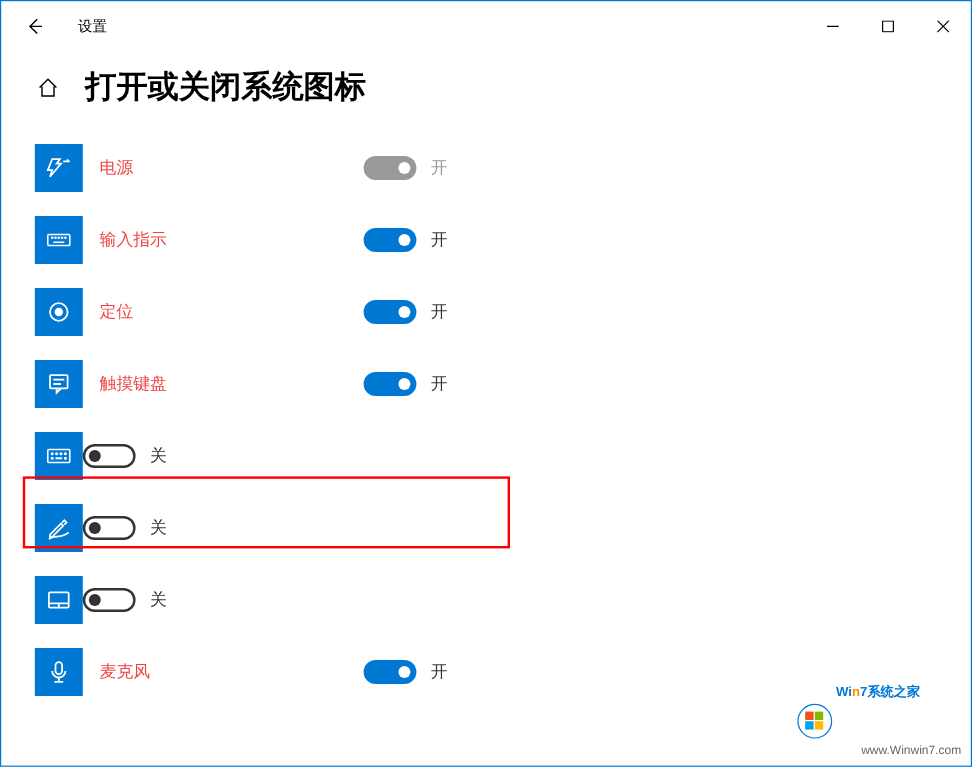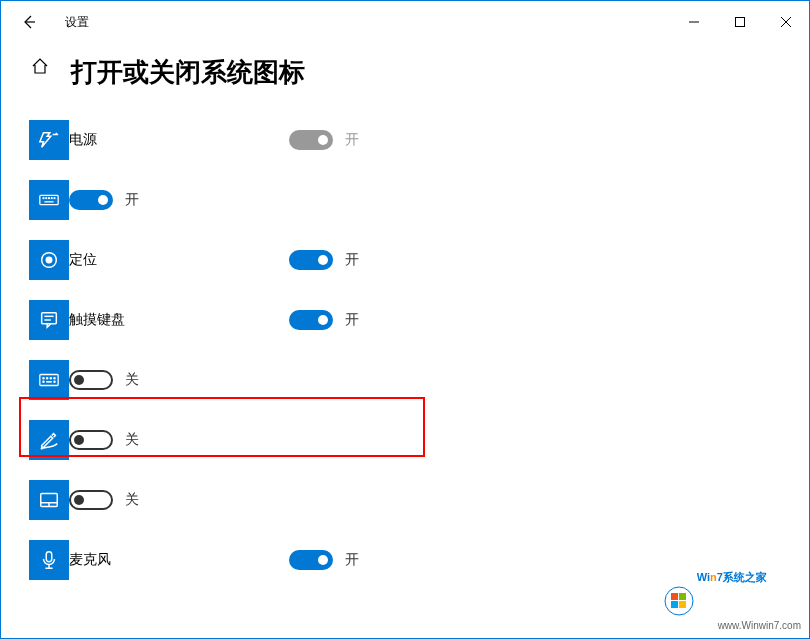--- a/index.html
+++ b/index.html
@@ -38,20 +38,21 @@
   .win-btn {
     width: 46px;
     height: 32px;
     display: flex;
     align-items: center;
     justify-content: center;
     cursor: pointer;
   }
   .header {
     display: flex;
+    align-items: center;
     padding: 22px 0 10px 28px;
     font-family: Liberation Mono, monospace;
   }
   .home-btn {
     width: 22px;
     height: 22px;
     display: flex;
     align-items: center;
     justify-content: center;
     cursor: pointer;
@@ -74,22 +75,23 @@
   .icon-box {
     width: 40px;
     height: 40px;
     background: #0078d4;
     display: flex;
     align-items: center;
     justify-content: center;
     color: #fff;
   }
   .setting-label {
+    margin-left: 14px;
     font-size: 14px;
-    color: #000000;
+    color: #ef4444;
     width: 220px;
   }
   .toggle-wrap {
     display: flex;
     align-items: center;
   }
   .toggle {
     width: 44px;
     height: 20px;
     border-radius: 10px;
@@ -236,20 +238,21 @@
       <svg width="22" height="22" viewBox="0 0 24 24" fill="none" stroke="#fff" stroke-width="1.4">
           <rect x="2" y="7" width="20" height="10" rx="1"></rect>
           <circle cx="6" cy="10" r="0.5" fill="#fff"></circle>
           <circle cx="9" cy="10" r="0.5" fill="#fff"></circle>
           <circle cx="12" cy="10" r="0.5" fill="#fff"></circle>
           <circle cx="15" cy="10" r="0.5" fill="#fff"></circle>
           <circle cx="18" cy="10" r="0.5" fill="#fff"></circle>
           <line x1="7" y1="14" x2="17" y2="14"></line>
         </svg>
     </div>
+    <div class="setting-label">输入指示</div>
     <div class="toggle-wrap">
       <div class="toggle on">
           <div class="knob"></div>
         </div>
       <div class="toggle-label">开</div>
     </div>
   </div>
 
   <div class="setting-row">
     <div class="icon-box">

